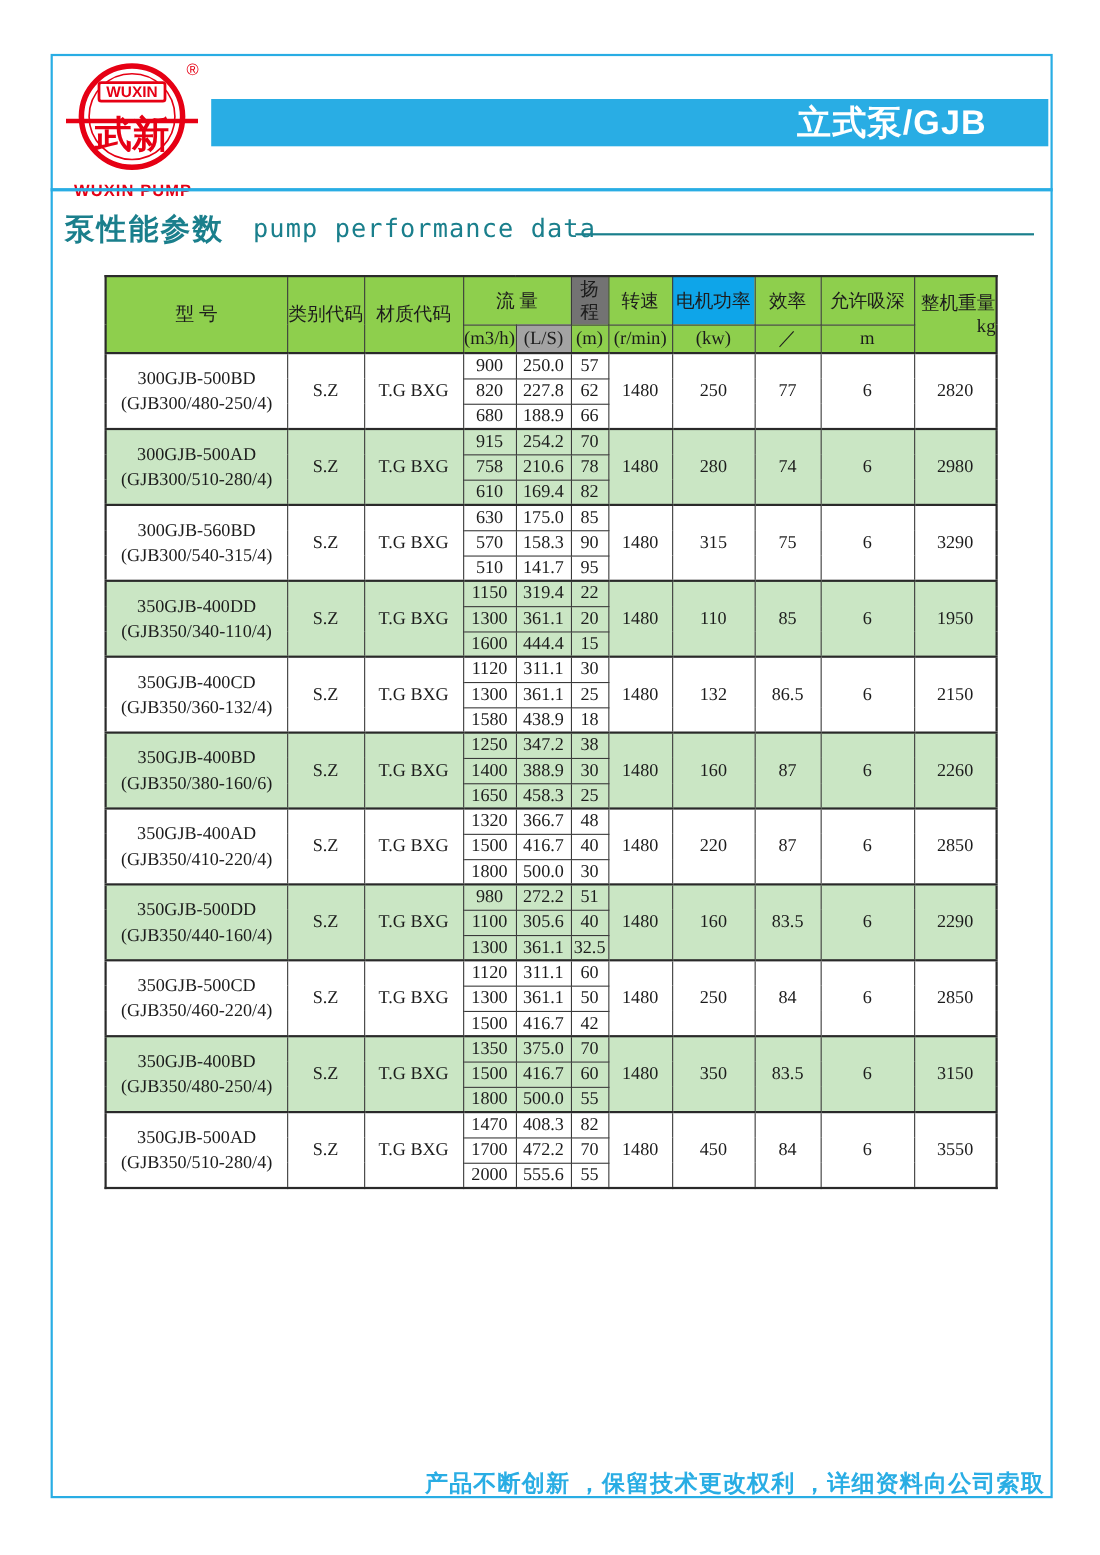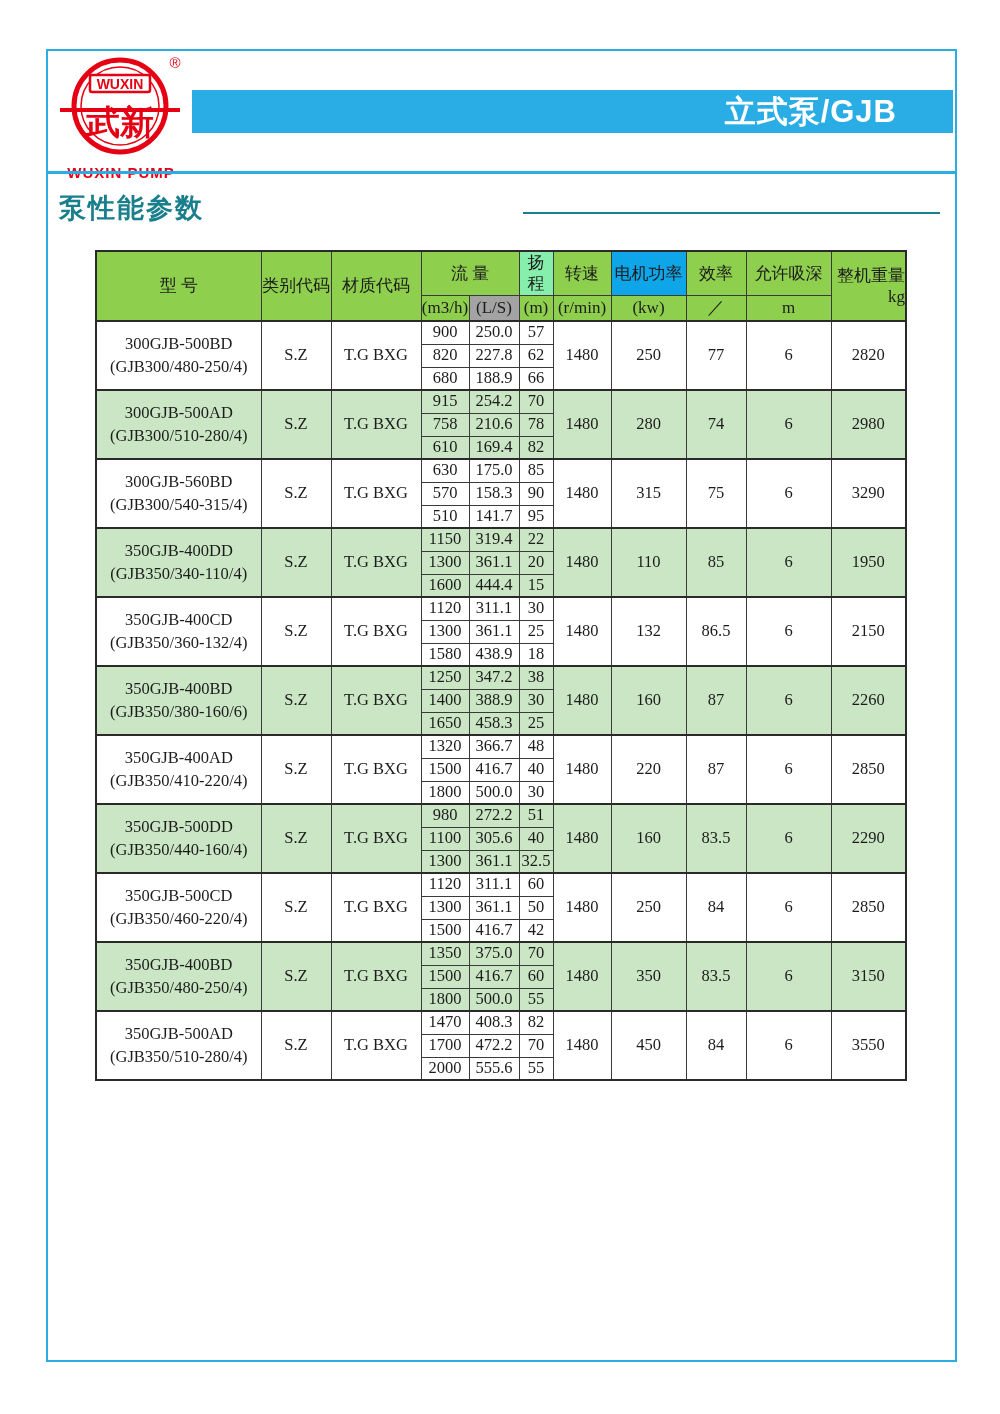--- a/index.html
+++ b/index.html
@@ -65,20 +65,21 @@
   </div>
 
   <div class="banner" style="background: rgb(41, 173, 228);">
     <span>立式泵/GJB</span>
   </div>
 
   <div class="header-divider" style="background: rgb(41, 173, 228);"></div>
 
   <div class="section-title">
     <span class="title-cn" style="color: rgb(26, 127, 140);">泵性能参数</span>
+    <span class="title-en" style="color: rgb(26, 127, 140);">pump performance data</span>
   </div>
   <div class="title-rule" style="background: rgb(26, 127, 140);"></div>
 
   <table class="perf">
     <colgroup>
       <col style="width:165px">
         <col style="width:70px">
         <col style="width:90px">
       <col style="width:48px">
         <col style="width:50px">
@@ -88,21 +89,21 @@
         <col style="width:60px">
       <col style="width:85px">
         <col style="width:75px">
     </colgroup>
     <thead>
       <tr>
         <th rowspan="2" style="background: rgb(142, 207, 77);">型  号</th>
         <th rowspan="2" style="background: rgb(142, 207, 77);">类别代码</th>
         <th rowspan="2" style="background: rgb(142, 207, 77);">材质代码</th>
         <th colspan="2" style="background: rgb(142, 207, 77);">流  量</th>
-        <th style="background: #86efac;">扬程</th>
+        <th style="background: #737373;">扬程</th>
         <th style="background: rgb(142, 207, 77);">转速</th>
         <th style="background: #0ea5e9;">电机功率</th>
         <th style="background: rgb(142, 207, 77);">效率</th>
         <th style="background: rgb(142, 207, 77);">允许吸深</th>
         <th rowspan="2" style="background: rgb(142, 207, 77); text-align: right;">
           <div>整机重量</div>
           <div>kg</div>
         </th>
       </tr>
       <tr>
@@ -398,14 +399,15 @@
           <td>70</td>
         </tr>
         <tr class="">
           <td>2000</td>
           <td>555.6</td>
           <td>55</td>
         </tr>
       </tbody>
   </table>
 
+  <div class="footer-note" style="color: rgb(41, 173, 228);">产品不断创新 ，保留技术更改权利 ，详细资料向公司索取</div>
 
 </div>
 
 </body></html>

